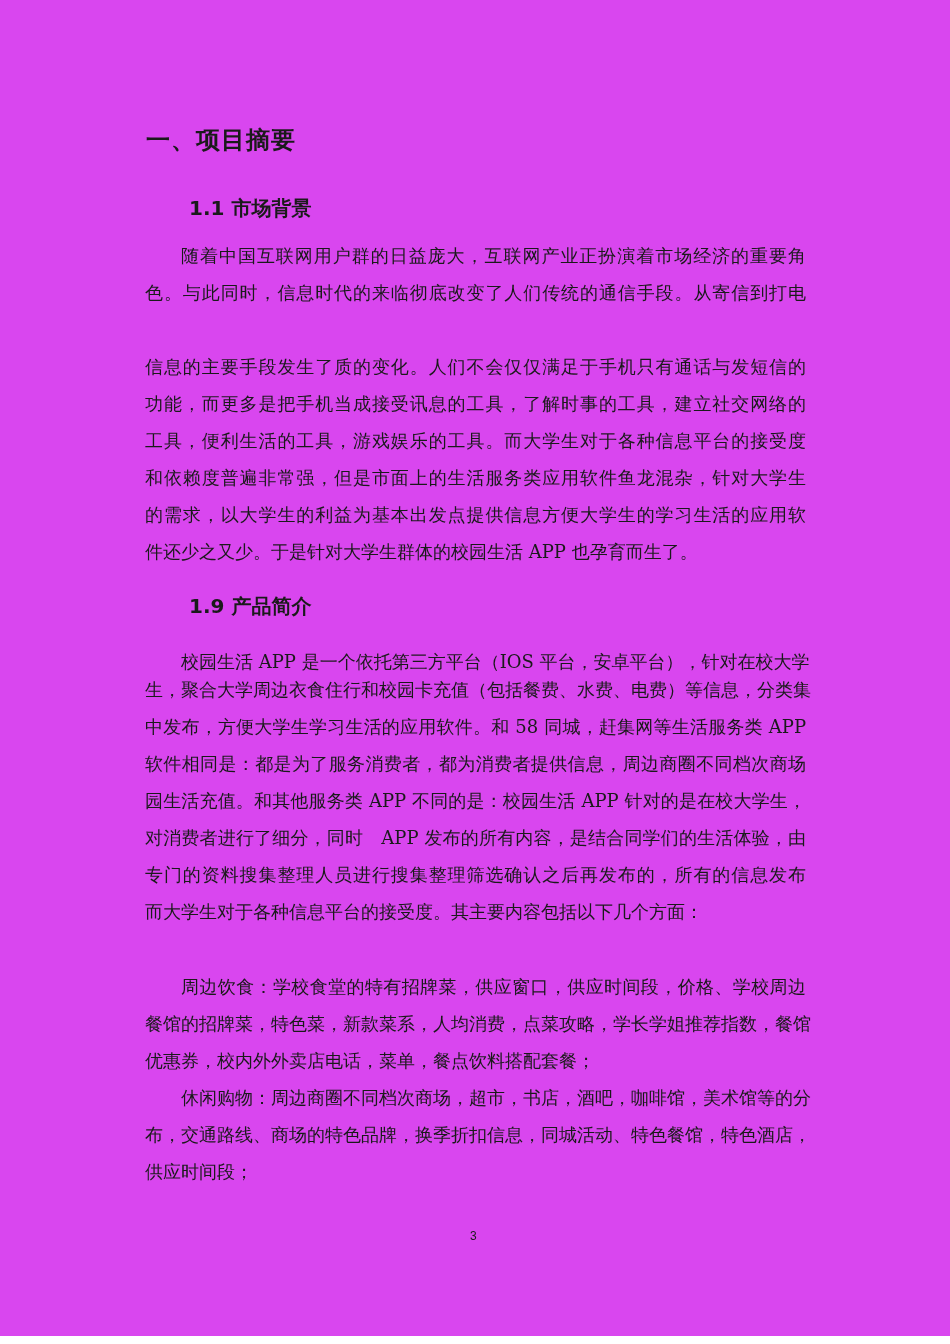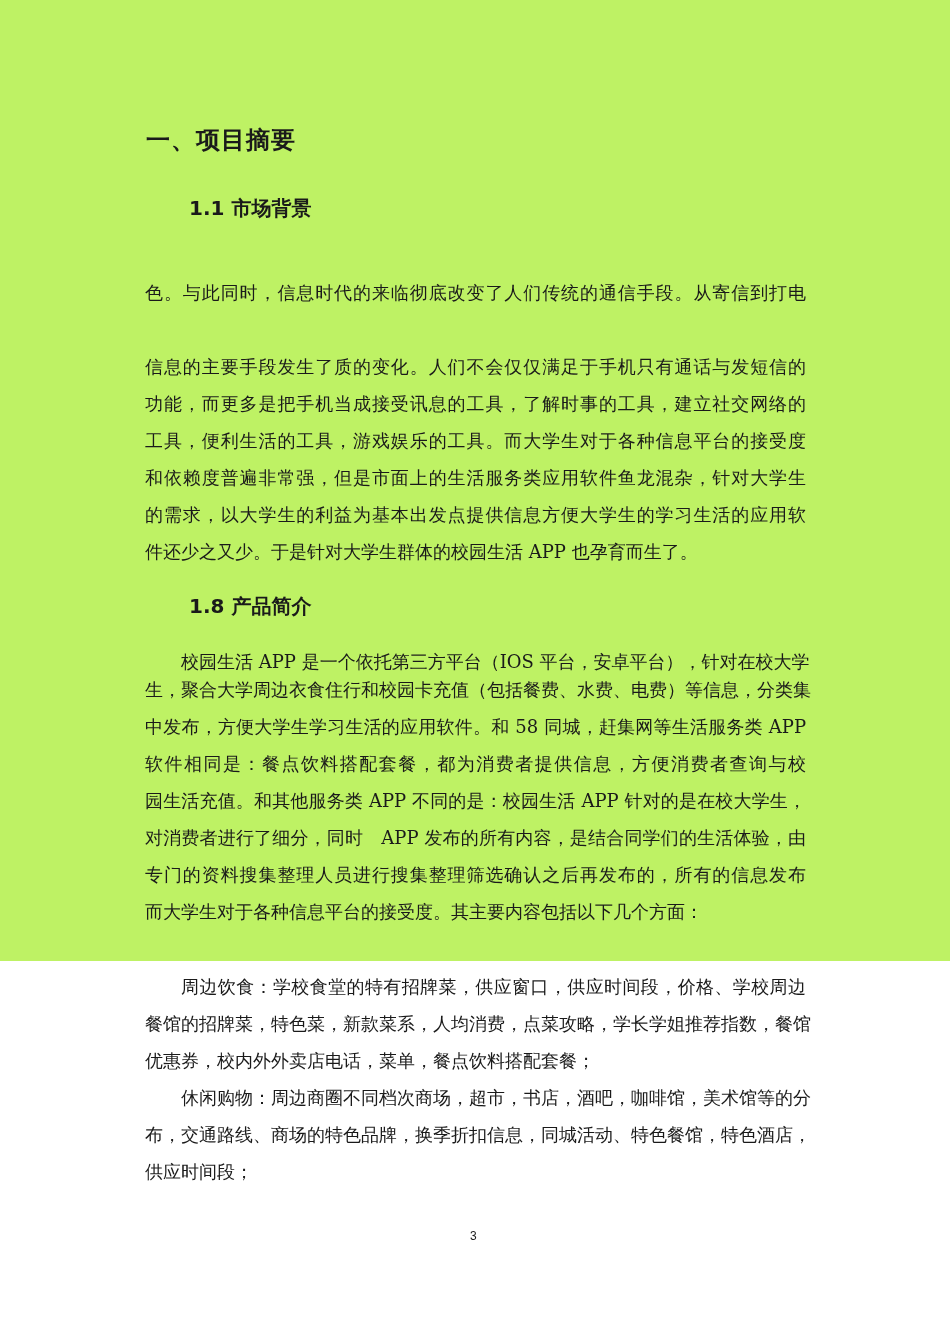--- a/index.html
+++ b/index.html
@@ -1,52 +1,53 @@
 <!DOCTYPE html>
 <html><head>
 <meta charset="utf-8">
 <style>
   html, body { margin: 0; padding: 0; background: #ffffff; }
   body { width: 950px; height: 1344px; position: relative; overflow: hidden;
          font-family: "DejaVu Serif", "Liberation Serif", serif; color: #1a1a1a; }
-  .page { position: absolute; left: 0; top: 0; width: 950px; height: 961px; background: #bef264; }
+  .page { position: absolute; left: 0; top: 0; width: 950px; height: 1336px; background: #d946ef; }
   .h1 { position: absolute; left: 146px; top: 124px; font-size: 24px; font-weight: bold;
         letter-spacing: 1px; font-family: "DejaVu Sans", sans-serif; }
   .h2 { position: absolute; left: 189px; font-size: 20px; font-family: "DejaVu Sans", sans-serif;
         font-weight: bold; }
   .line { position: absolute; left: 145px; width: 661px; font-size: 18px; line-height: 24px;
           white-space: nowrap; text-align: justify; text-align-last: justify; }
   .line.last { text-align-last: left; }
   .line.indent { left: 181px; width: 625px; }
   .pagenum { position: absolute; left: 470px; top: 1229px; font-size: 12px;
              font-family: "Liberation Sans", sans-serif; }
 </style>
 </head>
 <body>
 
 <div class="page">
 
   <div class="h1">一、项目摘要</div>
 
   <div class="h2" style="top:195px;">1.1 市场背景</div>
 
+  <div class="line indent" style="top:244px;">随着中国互联网用户群的日益庞大，互联网产业正扮演着市场经济的重要角</div>
   <div class="line" style="top:281px;">色。与此同时，信息时代的来临彻底改变了人们传统的通信手段。从寄信到打电</div>
   <div class="line" style="top:355px;">信息的主要手段发生了质的变化。人们不会仅仅满足于手机只有通话与发短信的</div>
   <div class="line" style="top:392px;">功能，而更多是把手机当成接受讯息的工具，了解时事的工具，建立社交网络的</div>
   <div class="line" style="top:429px;">工具，便利生活的工具，游戏娱乐的工具。而大学生对于各种信息平台的接受度</div>
   <div class="line" style="top:466px;">和依赖度普遍非常强，但是市面上的生活服务类应用软件鱼龙混杂，针对大学生</div>
   <div class="line" style="top:503px;">的需求，以大学生的利益为基本出发点提供信息方便大学生的学习生活的应用软</div>
   <div class="line last" style="top:540px;">件还少之又少。于是针对大学生群体的校园生活 APP 也孕育而生了。</div>
 
-  <div class="h2" style="top:593px;">1.8 产品简介</div>
+  <div class="h2" style="top:593px;">1.9 产品简介</div>
 
   <div class="line indent" style="top:650px;">校园生活 APP 是一个依托第三方平台（IOS 平台，安卓平台），针对在校大学</div>
   <div class="line" style="top:678px;">生，聚合大学周边衣食住行和校园卡充值（包括餐费、水费、电费）等信息，分类集</div>
   <div class="line" style="top:715px;">中发布，方便大学生学习生活的应用软件。和 58 同城，赶集网等生活服务类 APP</div>
-  <div class="line" style="top:752px;">软件相同是：餐点饮料搭配套餐，都为消费者提供信息，方便消费者查询与校</div>
+  <div class="line" style="top:752px;">软件相同是：都是为了服务消费者，都为消费者提供信息，周边商圈不同档次商场</div>
   <div class="line" style="top:789px;">园生活充值。和其他服务类 APP 不同的是：校园生活 APP 针对的是在校大学生，</div>
   <div class="line" style="top:826px;">对消费者进行了细分，同时　APP 发布的所有内容，是结合同学们的生活体验，由</div>
   <div class="line" style="top:863px;">专门的资料搜集整理人员进行搜集整理筛选确认之后再发布的，所有的信息发布</div>
   <div class="line last" style="top:900px;">而大学生对于各种信息平台的接受度。其主要内容包括以下几个方面：</div>
 
 
   <div class="line indent" style="top:975px;">周边饮食：学校食堂的特有招牌菜，供应窗口，供应时间段，价格、学校周边</div>
   <div class="line" style="top:1012px;">餐馆的招牌菜，特色菜，新款菜系，人均消费，点菜攻略，学长学姐推荐指数，餐馆</div>
   <div class="line last" style="top:1049px;">优惠券，校内外外卖店电话，菜单，餐点饮料搭配套餐；</div>
 

